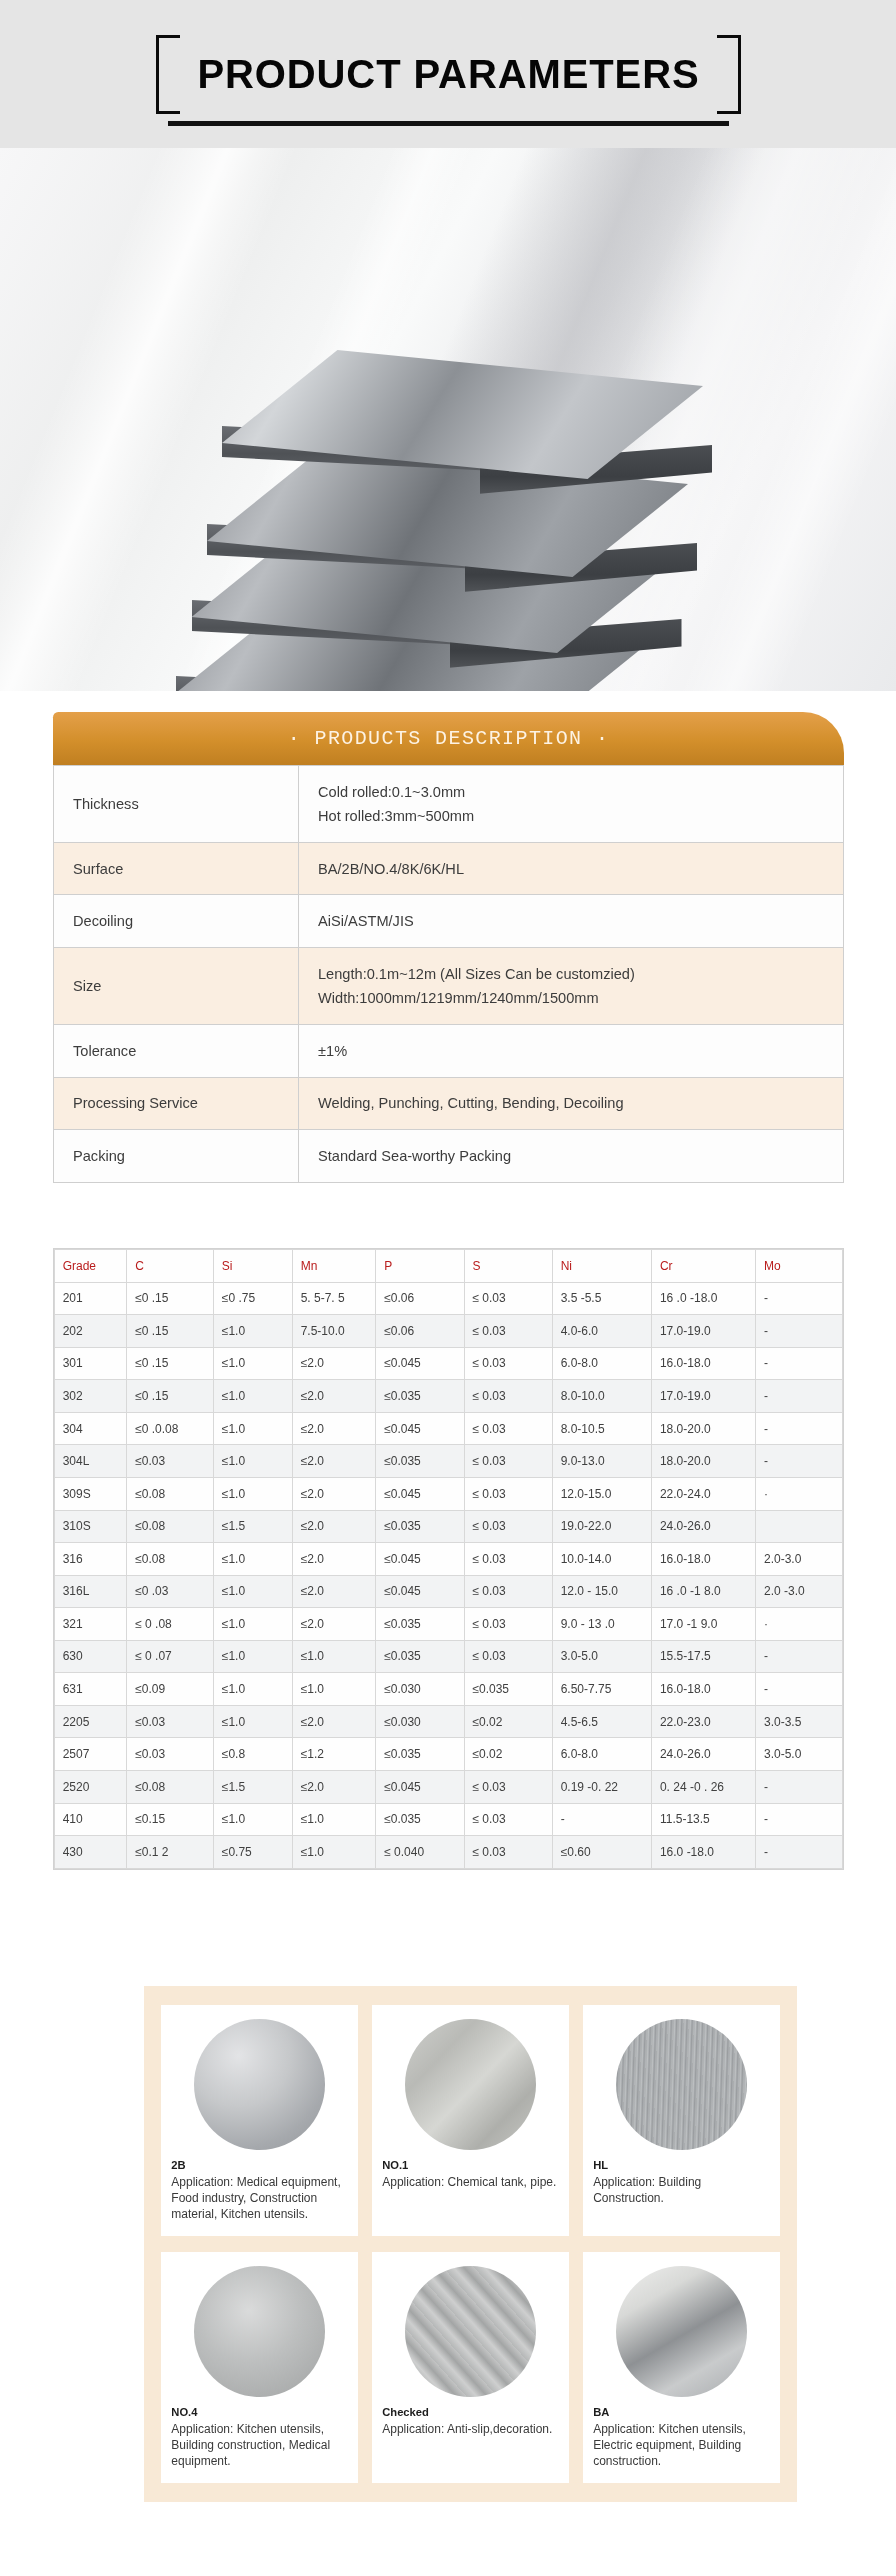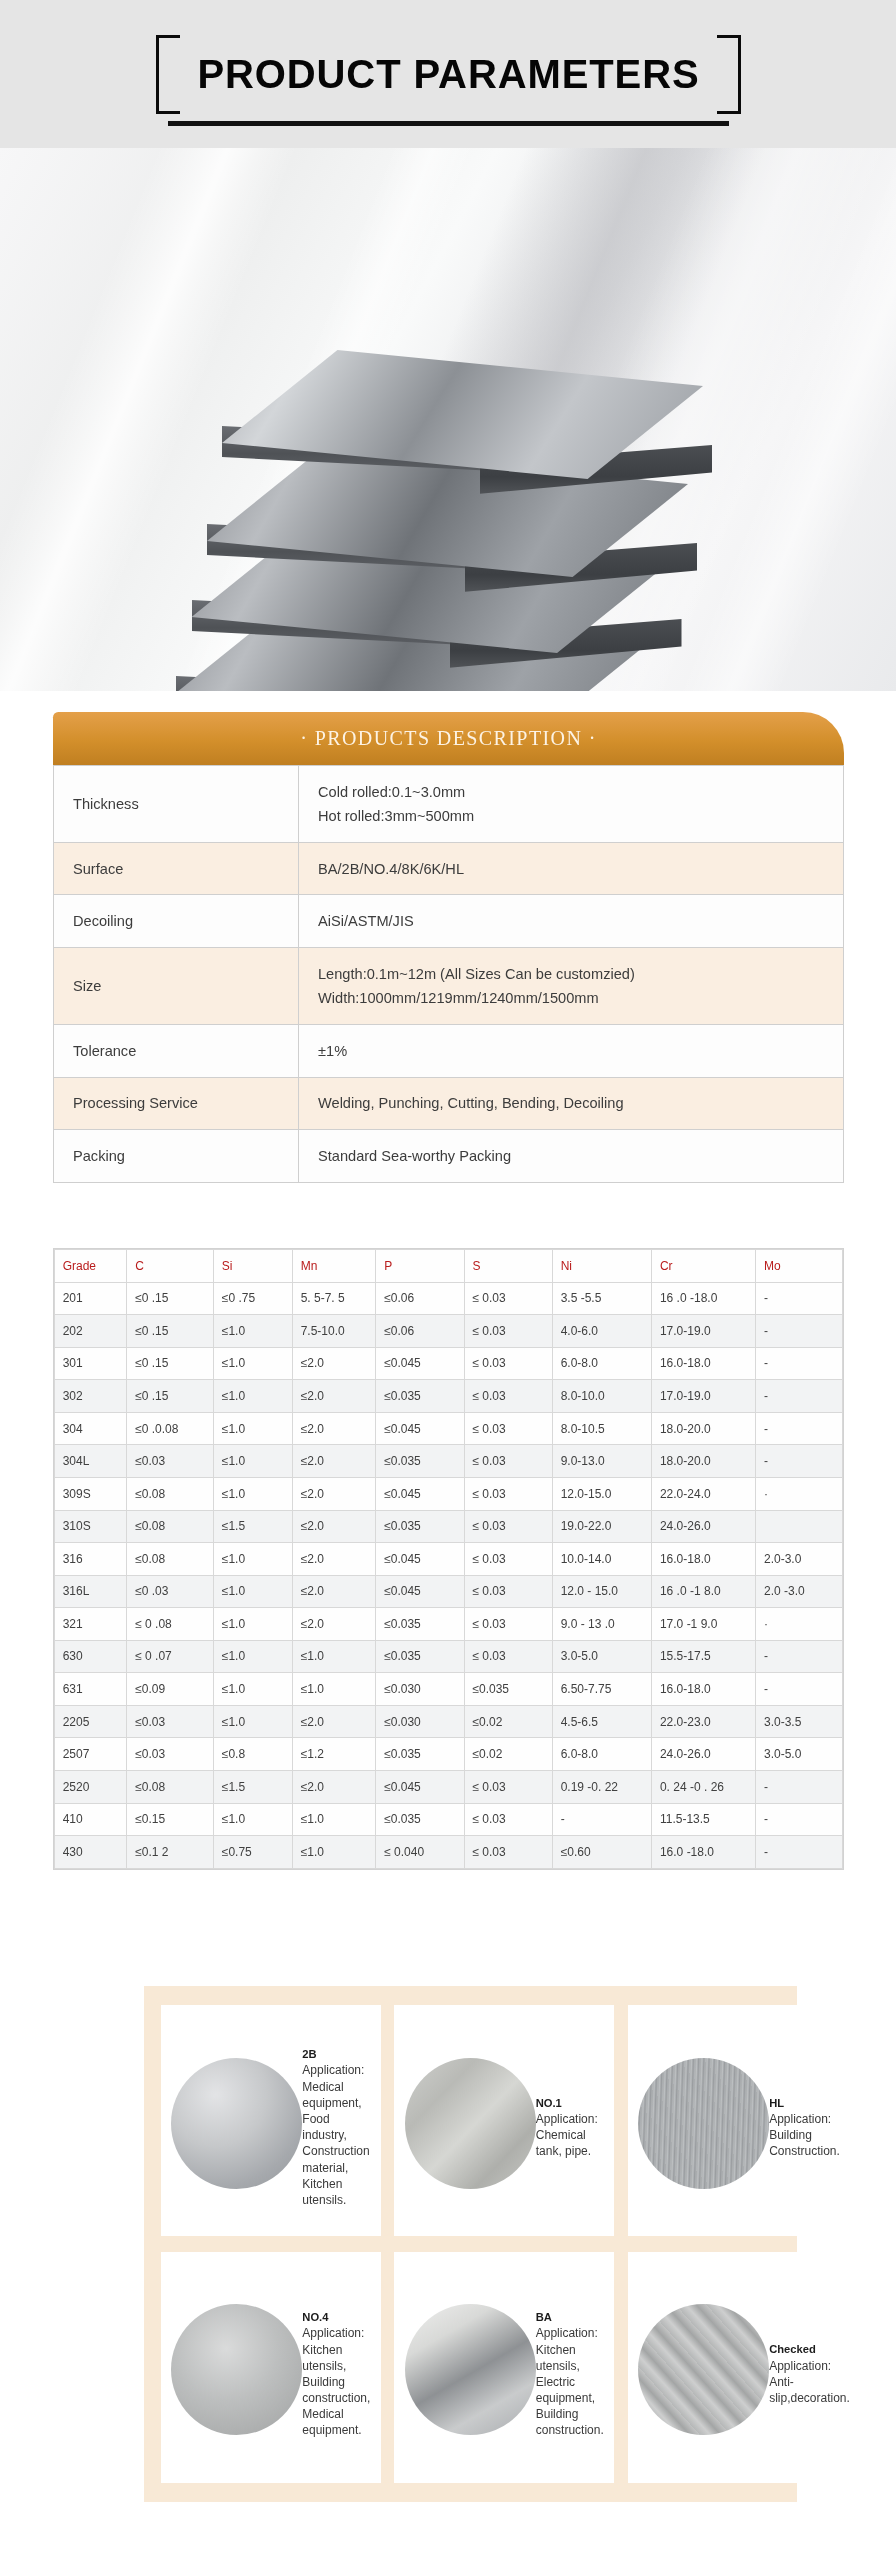--- a/index.html
+++ b/index.html
@@ -153,21 +153,21 @@
   .desc-header {
     height: 53px;
     background: linear-gradient(180deg, #e4a04a 0%, #d38f2b 55%, #c07f21 100%);
     border-radius: 5.2px 41px 0 0;
     display: flex;
     align-items: center;
     justify-content: center;
     color: #fdf3e4;
     font-size: 20px;
     letter-spacing: 1.4px;
-    font-family: Liberation Serif, serif;
+    font-family: Liberation Mono, monospace;
   }
   table.desc {
     width: 100%;
     border-collapse: collapse;
     background: #fff;
     table-layout: fixed;
   }
   table.desc td {
     border: 0.9px solid #cfcfcf;
     font-size: 14.6px;
@@ -234,21 +234,21 @@
     display: grid;
     grid-template-columns: repeat(3, 1fr);
     grid-template-rows: repeat(2, 1fr);
     gap: 15.5px 13.8px;
     width: 100%;
     height: 100%;
   }
   .finish-card {
     background: #ffffff;
     display: flex;
-    flex-direction: row;
+    flex-direction: column;
     align-items: center;
     padding: 13.8px 10.3px 8.6px 10.3px;
     position: relative;
   }
   .disc {
     width: 131px;
     height: 131px;
     border-radius: 50%;
     flex: 0 0 auto;
   }
@@ -626,30 +626,30 @@
           </div>
         </div>
         <div class="finish-card">
           <div class="disc d-no4"></div>
           <div class="finish-caption">
             <div class="finish-name">NO.4</div>
             <div class="finish-app">Application: Kitchen utensils, Building construction, Medical equipment.</div>
           </div>
         </div>
         <div class="finish-card">
+          <div class="disc d-checked"></div>
+          <div class="finish-caption">
+            <div class="finish-name">Checked</div>
+            <div class="finish-app">Application: Anti-slip,decoration.</div>
+          </div>
+        </div>
+        <div class="finish-card">
           <div class="disc d-ba"></div>
           <div class="finish-caption">
             <div class="finish-name">BA</div>
             <div class="finish-app">Application: Kitchen utensils, Electric equipment, Building construction.</div>
           </div>
         </div>
-        <div class="finish-card">
-          <div class="disc d-checked"></div>
-          <div class="finish-caption">
-            <div class="finish-name">Checked</div>
-            <div class="finish-app">Application: Anti-slip,decoration.</div>
-          </div>
-        </div>
       </div>
   </div>
 
 </div>
 
 
 </body></html>

